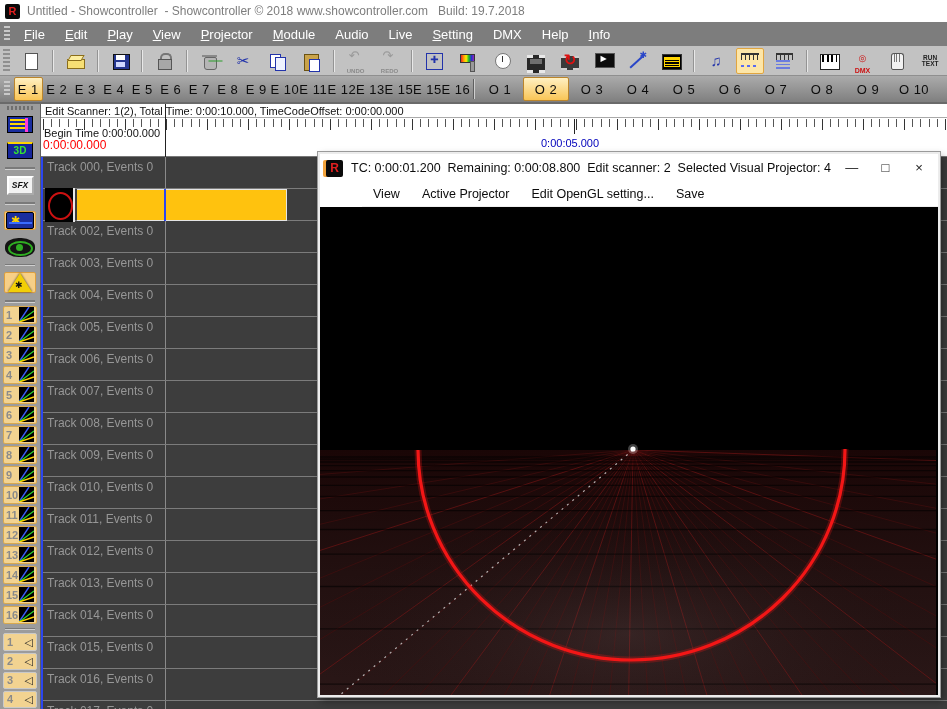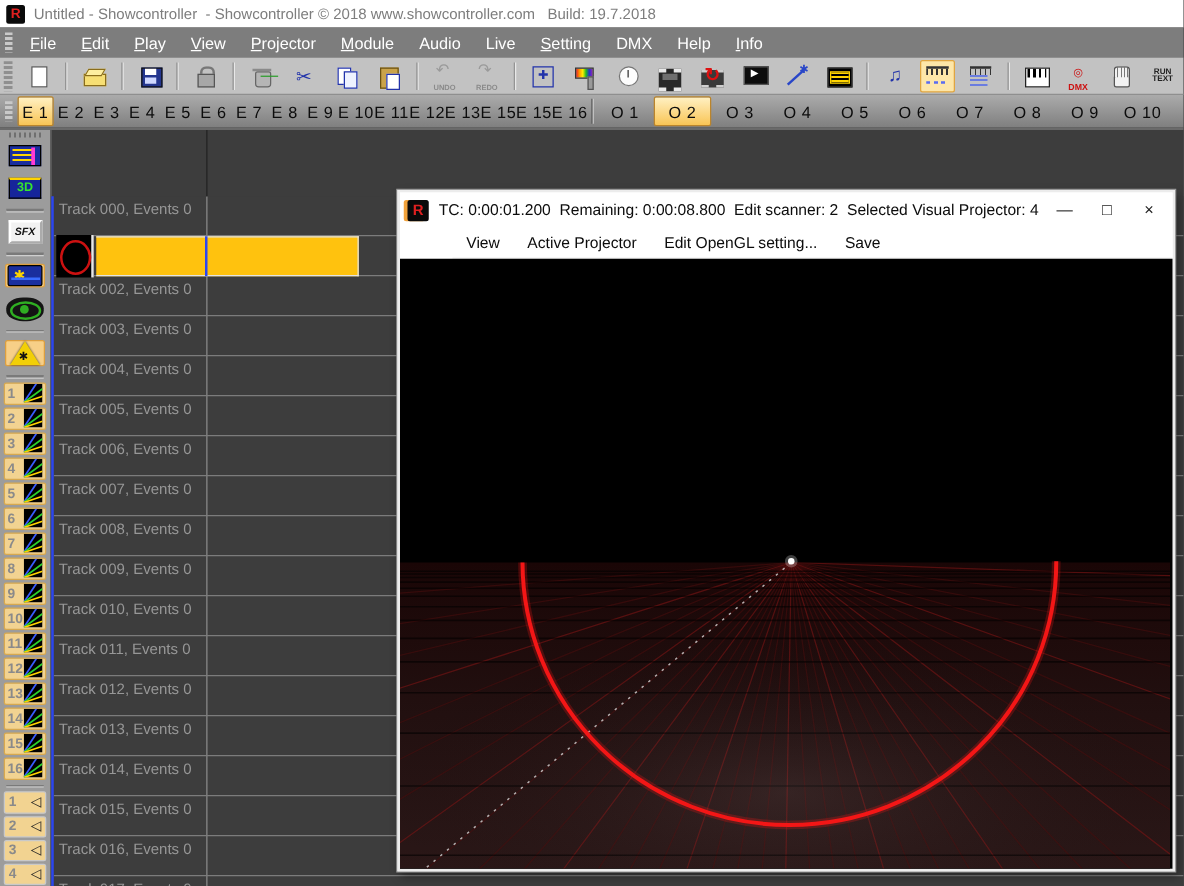--- a/index.html
+++ b/index.html
@@ -493,20 +493,29 @@
         <span class="num">3</span>
         <span class="arr">◁</span>
       </div>
       <div class="retbtn">
         <span class="num">4</span>
         <span class="arr">◁</span>
       </div>
     </div>
 
   <div class="editor">
+    <div class="editbar">Edit Scanner: 1(2), Total Time: 0:00:10.000, TimeCodeOffset: 0:00:00.000</div>
+    <div class="ruler">
+      <div class="ticks"></div>
+      <div class="ticks2"></div>
+      <div class="bigtick"></div>
+      <div class="begin-label">Begin Time 0:00:00.000</div>
+      <div class="cur-time">0:00:00.000</div>
+      <div class="mid-time">0:00:05.000</div>
+    </div>
     <div class="vdiv-light"></div>
     <div class="tracks" id="tracks">
       <div class="vdiv-dark"></div>
       <div class="thumb"></div>
       <div class="eventbar" style="background: rgb(255, 194, 14);"></div>
       <div class="playhead"></div>
     <div class="trow" style="top: 0px;">Track 000, Events 0</div>
         <div class="trow" style="top: 32px;"></div>
         <div class="trow" style="top: 64px;">Track 002, Events 0</div>
         <div class="trow" style="top: 96px;">Track 003, Events 0</div>

